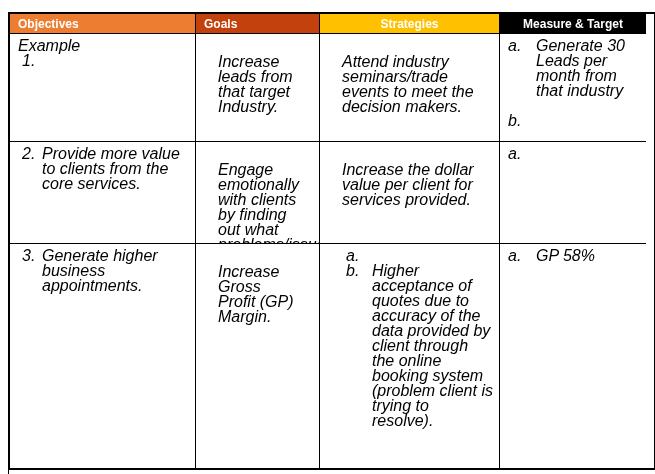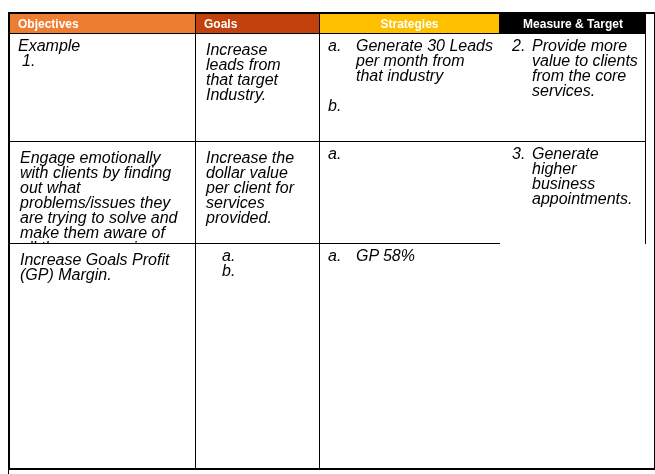--- a/index.html
+++ b/index.html
@@ -34,21 +34,21 @@
   .header.h-left  { padding-left: 8px; justify-content: flex-start; }
   .header.h-center{ justify-content: center; text-align: right; }
 
   .body {
     font-style: italic;
     font-size: 16px;
     line-height: 15px;
     color: #000;
     padding: 4px 6px 4px 6px;
   }
-  .para { margin: 4px; }
+  .para { margin: 16px; }
   .example { padding-left: 2px; }
 
   .li { display: flex; align-items: flex-start; }
   .li .num  { width: 26px; flex: 0 0 26px; padding-left: 6px; }
   .li .txt  { flex: 1 1 auto; }
 
   .measure-li .num { width: 30px; flex: 0 0 30px; padding-left: 2px; }
   .li.gap { margin-top: 15px; }
 
   .sublist { margin-left: 18px; }
@@ -81,20 +81,23 @@
 
   <div class="cell body">
     <div class="example">Example</div>
     <div class="li">
       <span class="num">1.</span>
     </div>
   </div>
   <div class="cell body">
     <div class="para">Increase leads from that target Industry.</div>
   </div>
+  <div class="cell body">
+    <div class="para">Attend industry seminars/trade events to meet the decision makers.</div>
+  </div>
   <div class="cell body last-col">
     <div class="li measure-li">
       <span class="num">a.</span>
       <span class="txt">Generate 30 Leads per month from that industry</span>
     </div>
     <div class="li measure-li gap">
       <span class="num">b.</span>
     </div>
   </div>
 
@@ -116,29 +119,30 @@
     </div>
   </div>
 
   <div class="cell body last-row">
     <div class="li">
       <span class="num">3.</span>
       <span class="txt">Generate higher business appointments.</span>
     </div>
   </div>
   <div class="cell body last-row">
-    <div class="para">Increase Goals Profit (GP) Margin.</div>
+    <div class="para">Increase Gross Profit (GP) Margin.</div>
   </div>
   <div class="cell body last-row">
     <div class="sublist">
       <div class="li">
         <span class="num">a.</span>
       </div>
       <div class="li">
         <span class="num">b.</span>
+        <span class="txt">Higher acceptance of quotes due to accuracy of the data provided by client through the online booking system (problem client is trying to resolve).</span>
       </div>
     </div>
   </div>
   <div class="cell body last-col last-row">
     <div class="li measure-li">
       <span class="num">a.</span>
       <span class="txt">GP 58%</span>
     </div>
   </div>
 

